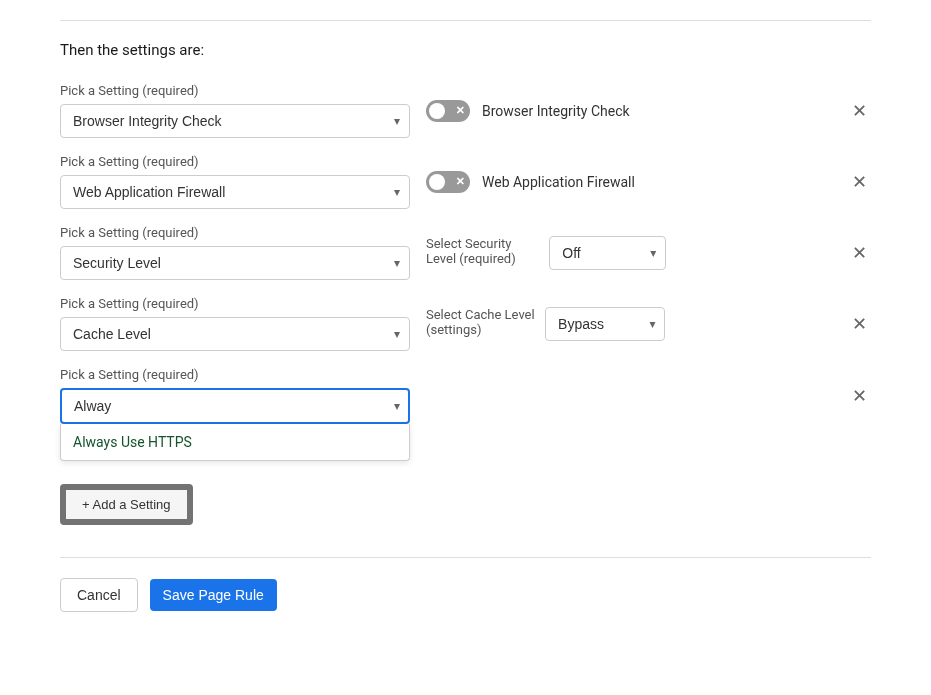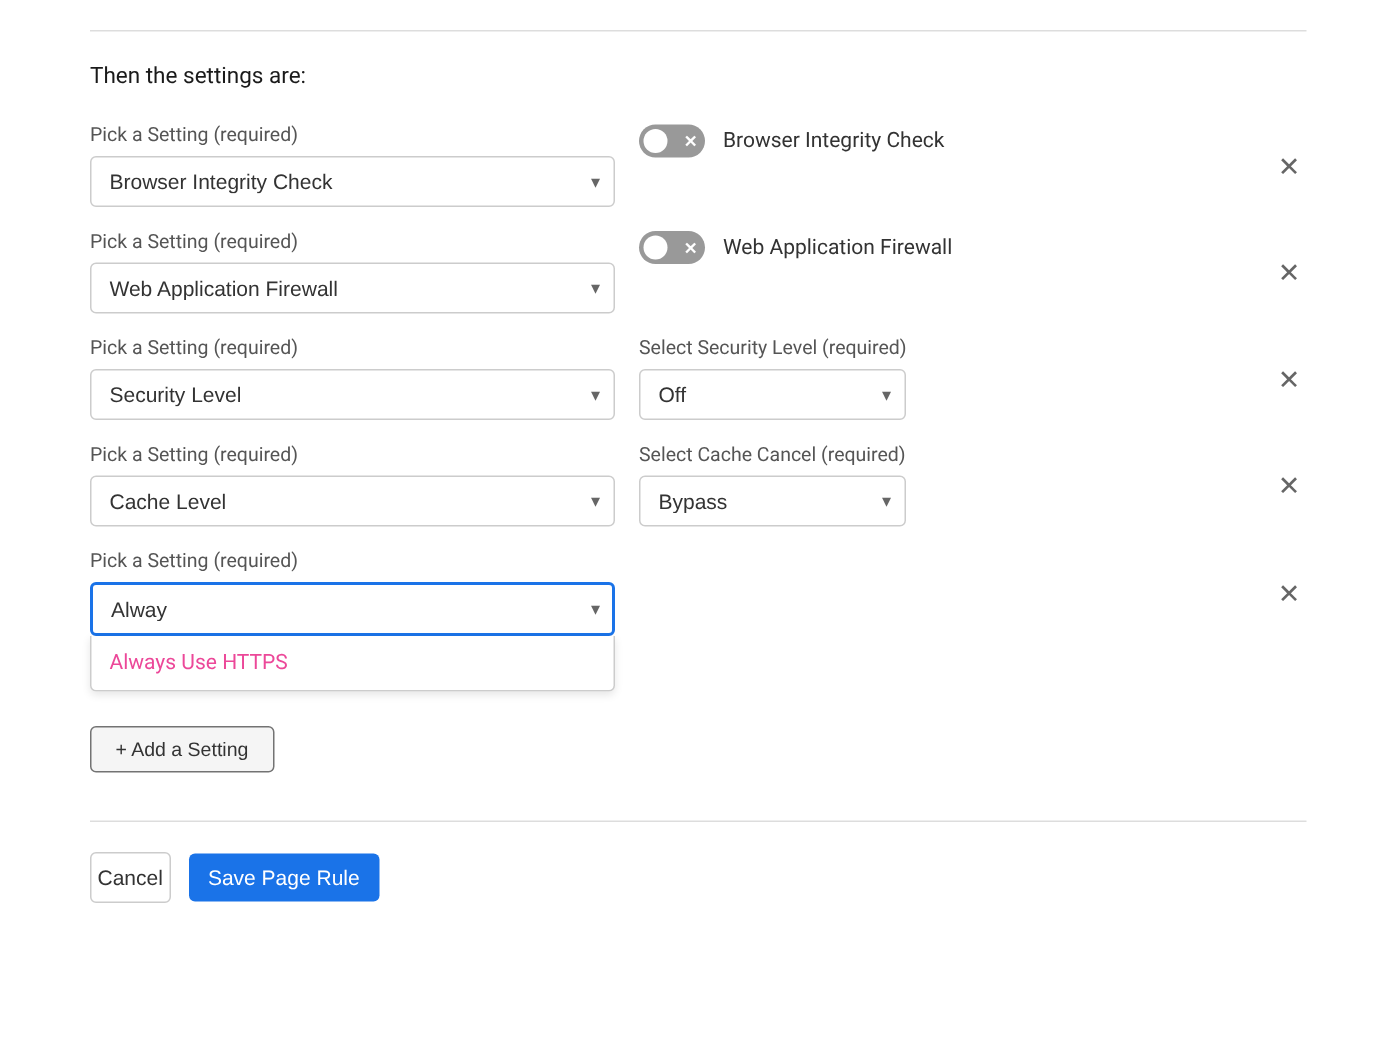--- a/index.html
+++ b/index.html
@@ -27,21 +27,21 @@
       color: #1a1a1a;
     }
     .setting-left {
       display: flex;
       flex-direction: column;
       gap: 6px;
       flex: 0 0 350px;
     }
     .setting-right {
       display: flex;
-      flex-direction: column;
+      flex-direction: row;
       gap: 6px;
       flex: 0 0 200px;
     }
     .field-label {
       font-size: 13px;
       color: #555;
     }
     .select-wrapper {
       position: relative;
       display: inline-block;
@@ -95,21 +95,21 @@
       margin-left: auto;
       align-self: center;
     }
     .row-with-close {
       display: flex;
       align-items: center;
       width: 100%;
     }
     .row-content {
       display: flex;
-      align-items: flex-start;
+      align-items: center;
       flex: 1;
       gap: 16px;
     }
     .row-close {
       flex-shrink: 0;
       align-self: center;
       margin-left: 8px;
     }
     .dropdown-autocomplete {
       position: absolute;
@@ -119,26 +119,26 @@
       background: #fff;
       border: 1px solid #ccc;
       border-top: none;
       border-radius: 0 0 4px 4px;
       z-index: 100;
       box-shadow: 0 2px 6px rgba(0,0,0,0.1);
     }
     .dropdown-option {
       padding: 10px 12px;
       font-size: 14px;
-      color: #ec4899;
+      color: #14532d;
       cursor: pointer;
     }
     .add-setting-btn {
       background: #f5f5f5;
-      border: 1px solid #737373;
+      border: 6px solid #737373;
       border-radius: 4px;
       padding: 7px 16px;
       font-size: 13px;
       cursor: pointer;
       color: #333;
       margin-bottom: 32px;
       margin-top: 8px;
     }
     .bottom-divider {
       border: none;
@@ -147,21 +147,21 @@
     }
     .footer-actions {
       display: flex;
       gap: 12px;
       align-items: center;
     }
     .cancel-btn {
       background: #fff;
       border: 1px solid #ccc;
       border-radius: 4px;
-      padding: 8px 4px;
+      padding: 8px 16px;
       font-size: 14px;
       cursor: pointer;
       color: #333;
     }
     .save-btn {
       background: #1a73e8;
       border: none;
       border-radius: 4px;
       padding: 8px 13px;
       font-size: 14px;
@@ -301,21 +301,21 @@
       <div class="setting-left">
         <div class="field-label">Pick a Setting (required)</div>
         <div class="select-wrapper wide">
           <select class="select-field">
             <option value="Cache Level">Cache Level</option>
           </select>
           <span class="chevron-icon">▾</span>
         </div>
       </div>
       <div class="setting-right">
-        <div class="field-label">Select Cache Cancel (required)</div>
+        <div class="field-label">Select Cache Level (settings)</div>
         <div class="select-wrapper medium">
           <select class="select-field">
             <option value="Bypass">Bypass</option>
           </select>
           <span class="chevron-icon">▾</span>
         </div>
       </div>
     </div>
     <div class="row-close">
       <button class="close-btn">✕</button>

